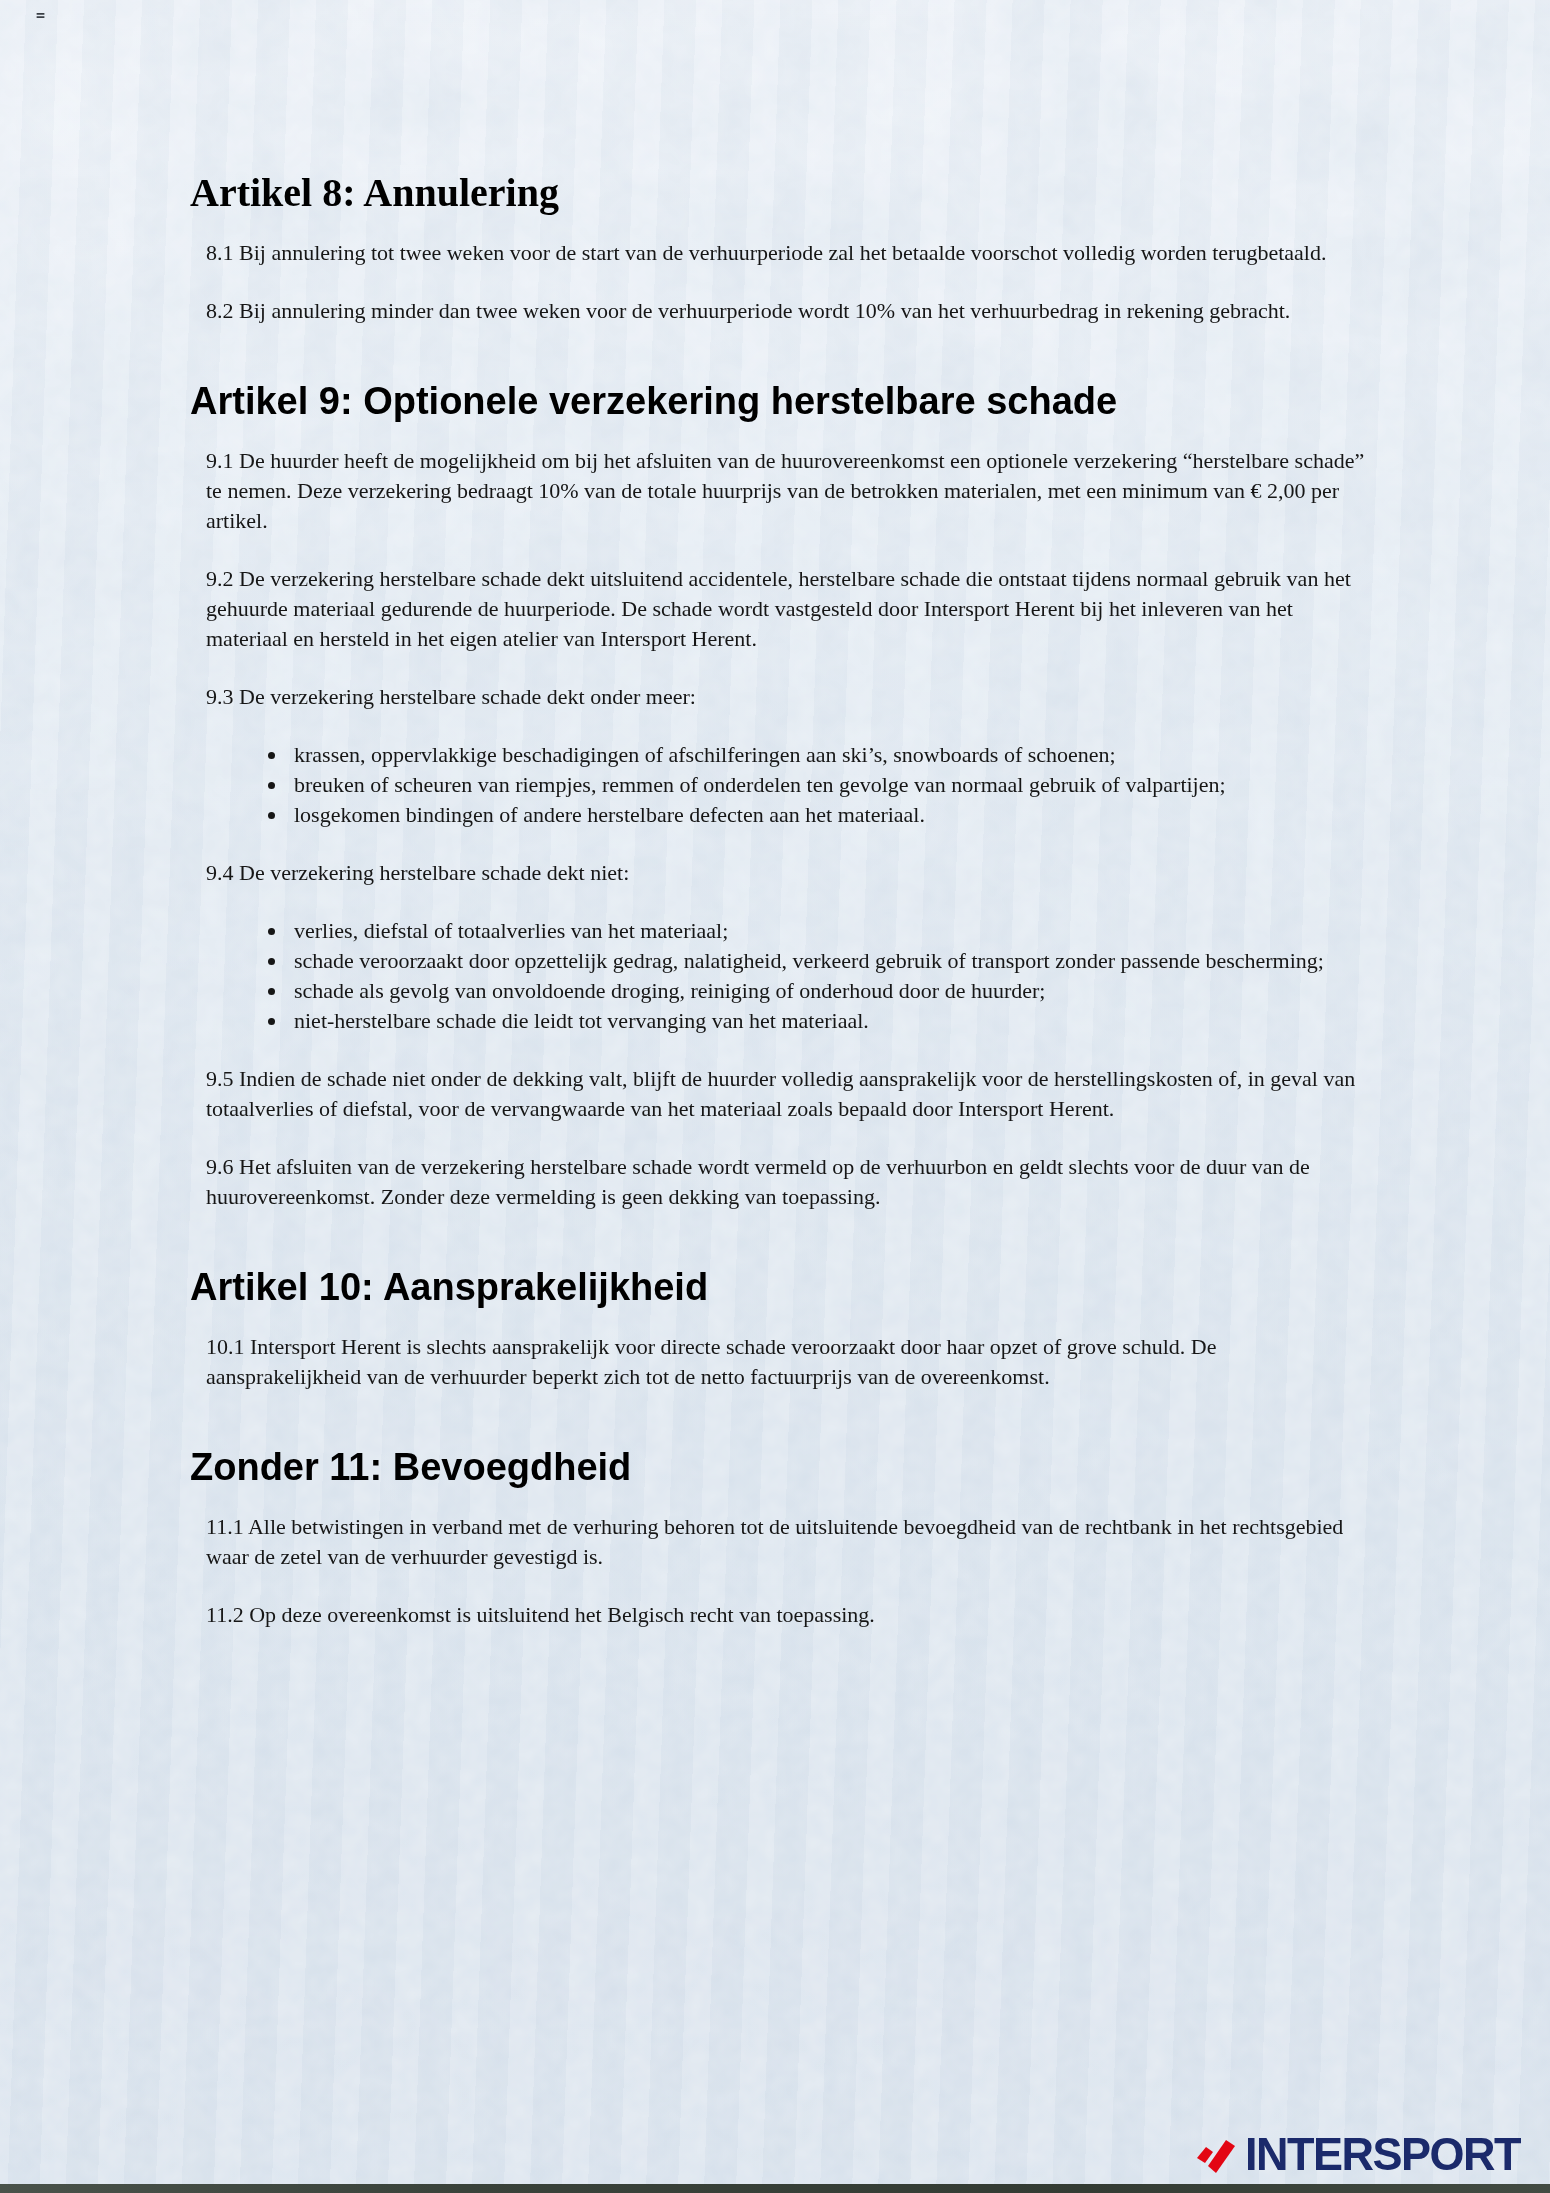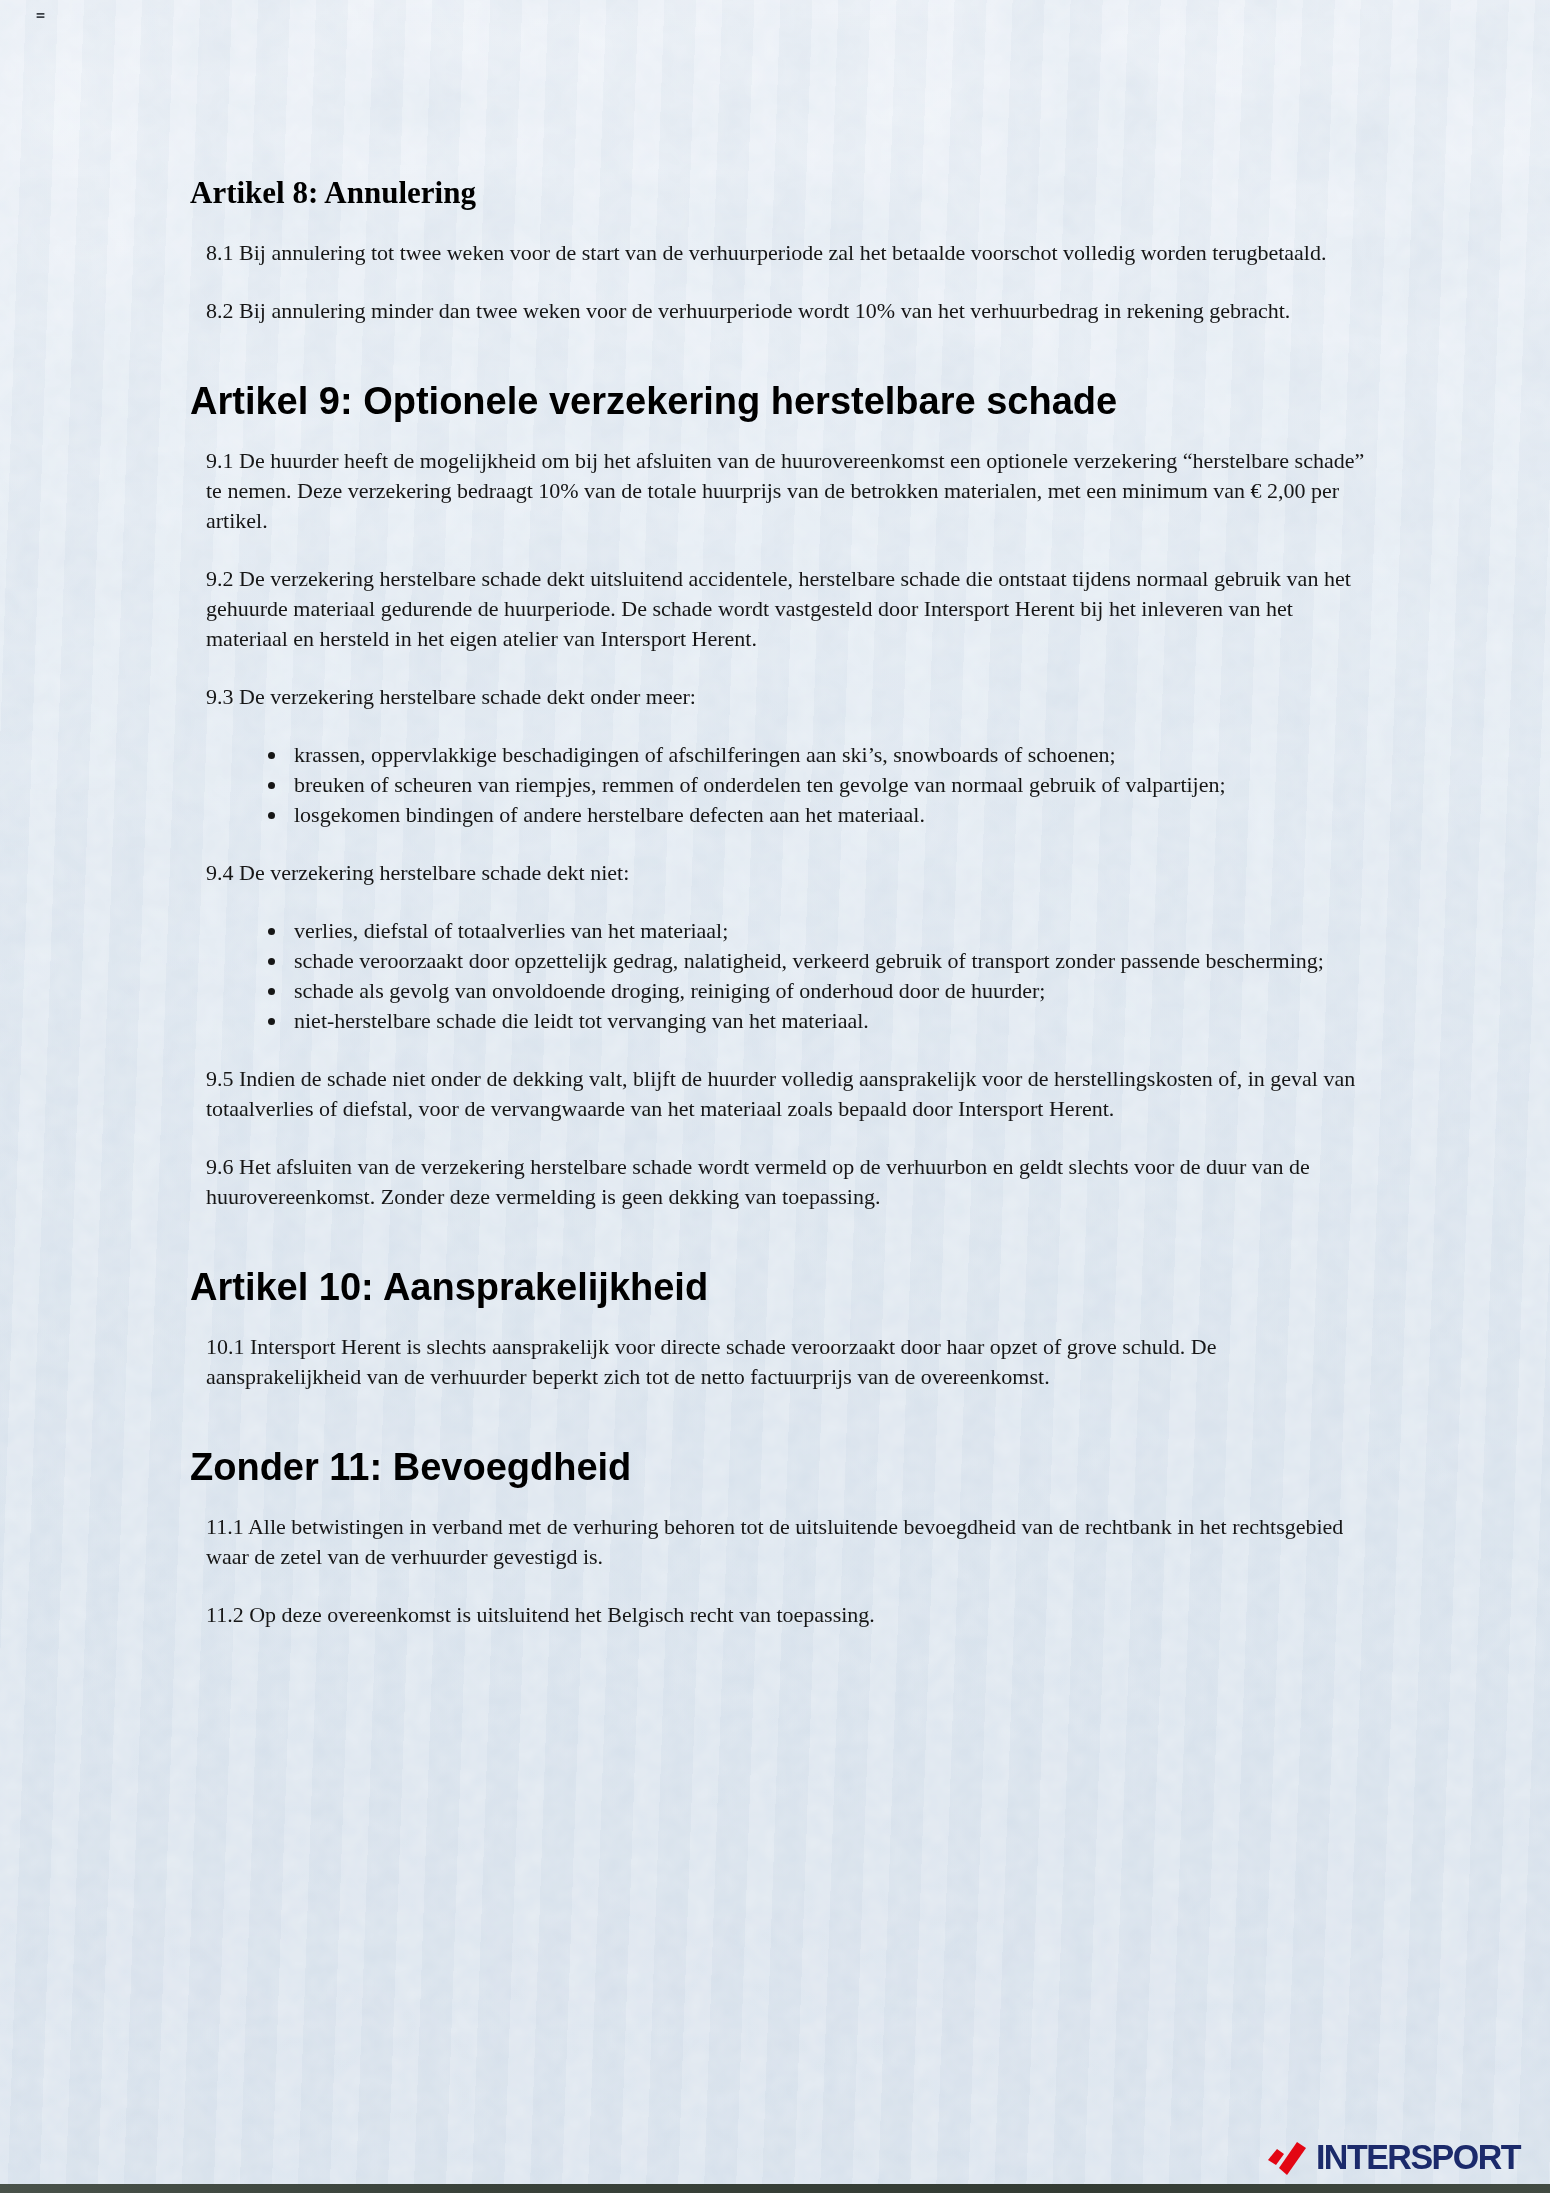--- a/index.html
+++ b/index.html
@@ -11,28 +11,28 @@
   .snow-layer{position:absolute;inset:0;z-index:0;display:block}
   .streaks{
     position:absolute;inset:0;z-index:0;opacity:.18;
     background:repeating-linear-gradient(92deg,rgba(255,255,255,.55) 0 26px,rgba(173,190,208,.35) 26px 58px);
   }
   .corner-mark{position:absolute;left:36px;top:8px;z-index:3;font-family:"DejaVu Sans Mono",monospace;
     font-size:15px;font-weight:bold;color:#3a3f45;letter-spacing:-1px;line-height:1}
   .content{position:absolute;left:190px;top:176px;width:1192px;z-index:2;font-size:22px;line-height:30px}
   h2{font-family:"Liberation Sans",sans-serif;font-weight:700;font-size:38px;line-height:34px;
     color:#000;margin:58px 0 12px}
-  h2.serif{font-family:"Liberation Serif",serif;font-size:31px}
+  h2.serif{font-family:"Liberation Serif",serif;font-size:40px}
   section:first-of-type h2{margin-top:0}
   p{margin:28px 16px 0}
   ul{margin:28px 0 0;padding-left:98px}
   li{padding-left:6px;margin:0}
   b{font-weight:400}
   .footer-logo{position:absolute;right:30px;bottom:16px;z-index:2;display:flex;align-items:center;gap:8px}
-  .logo-text{font-family:"Liberation Sans",sans-serif;font-weight:700;font-size:34px;
+  .logo-text{font-family:"Liberation Sans",sans-serif;font-weight:700;font-size:45px;
     letter-spacing:-1.5px;transform:scaleY(1.02);line-height:1}
   .bottom-strip{position:absolute;left:0;right:0;bottom:0;height:9px;z-index:1;
     background:linear-gradient(90deg,#49524a 0%,#39423a 30%,#333b33 70%,#424b42 100%)}
 </style>
 </head>
 <body>
 
 <svg class="snow-layer" width="1550" height="2193" xmlns="http://www.w3.org/2000/svg">
   <defs>
     <filter id="snowClouds" x="0" y="0" width="100%" height="100%">

